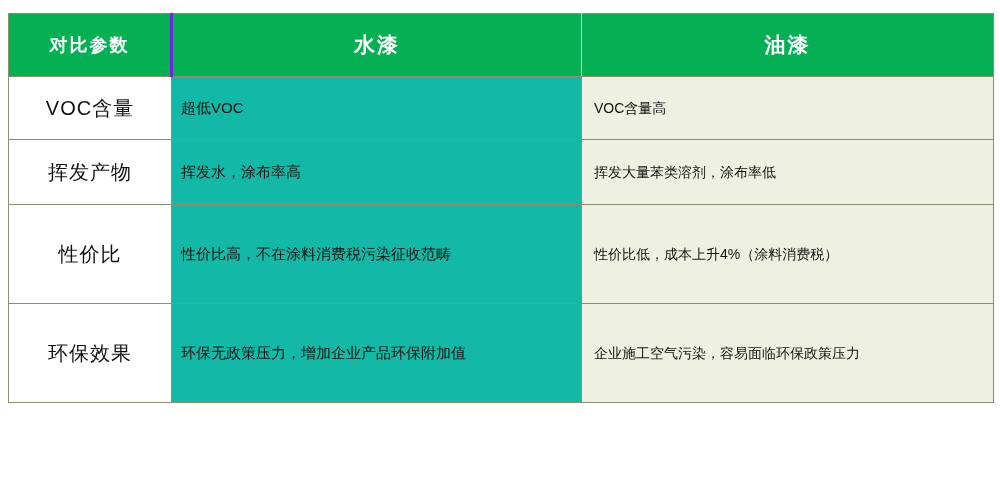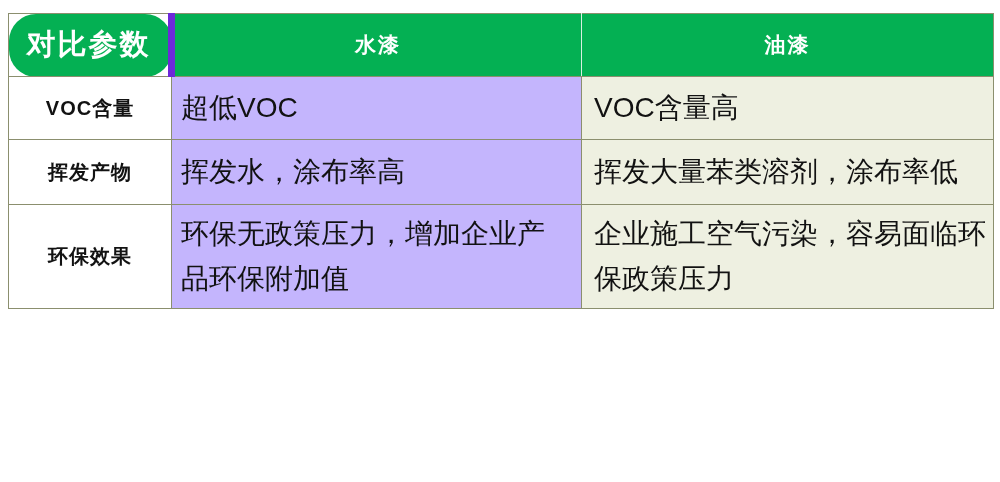--- a/index.html
+++ b/index.html
@@ -46,52 +46,51 @@
     background: #04b053;
     color: #ffffff;
     font-weight: bold;
     text-align: center;
     height: 62px;
     font-size: 21px;
     letter-spacing: 2px;
     border-color: #04b053;
   }
   thead tr th.hdr-param {
-    font-size: 29px;
-    border-right: 7px solid #6d28d9;
-    border-radius: 27px;
+    font-size: 18px;
+    border-right: 3px solid #6d28d9;
   }
   thead tr th.hdr-water {
     border-right: 1px solid #d9f0e2;
   }
 
   
   tbody td.cell-param {
     text-align: center;
-    font-weight: bold;
+    font-weight: normal;
     font-size: 20px;
     color: #121212;
     background: #ffffff;
     padding: 4px 6px;
     letter-spacing: 1px;
   }
 
   tbody td.cell-water {
-    background: #c4b5fd;
+    background: #14b8a6;
     color: #121212;
-    font-size: 28px;
+    font-size: 15px;
     text-align: left;
     padding: 6px 16px 6px 9px;
     line-height: 1.62;
   }
 
   tbody td.cell-oil {
     background: #eef0e1;
     color: #121212;
-    font-size: 28px;
+    font-size: 14px;
     text-align: left;
     padding: 6px 5px 6px 12px;
     line-height: 1.62;
   }
 
   tbody tr.r-voc  td { height: 50px; }
   tbody tr.r-dil  td { height: 52px; }
   tbody tr.r-vol  td { height: 52px; }
   tbody tr.r-safe td { height: 53px; }
   tbody tr.r-cost td { height: 86px; }
@@ -133,20 +132,25 @@
       </tr>
 
 
       <tr class="r-vol">
         <td class="cell-param">挥发产物</td>
         <td class="cell-water">挥发水，涂布率高</td>
         <td class="cell-oil">挥发大量苯类溶剂，涂布率低</td>
       </tr>
 
 
+      <tr class="r-cost">
+        <td class="cell-param">性价比</td>
+        <td class="cell-water">性价比高，不在涂料消费税污染征收范畴</td>
+        <td class="cell-oil">性价比低，成本上升4%（涂料消费税）</td>
+      </tr>
 
       <tr class="r-env">
         <td class="cell-param">环保效果</td>
         <td class="cell-water">环保无政策压力，增加企业产品环保附加值</td>
         <td class="cell-oil">企业施工空气污染，容易面临环保政策压力</td>
       </tr>
 
     </tbody>
   </table>
 

